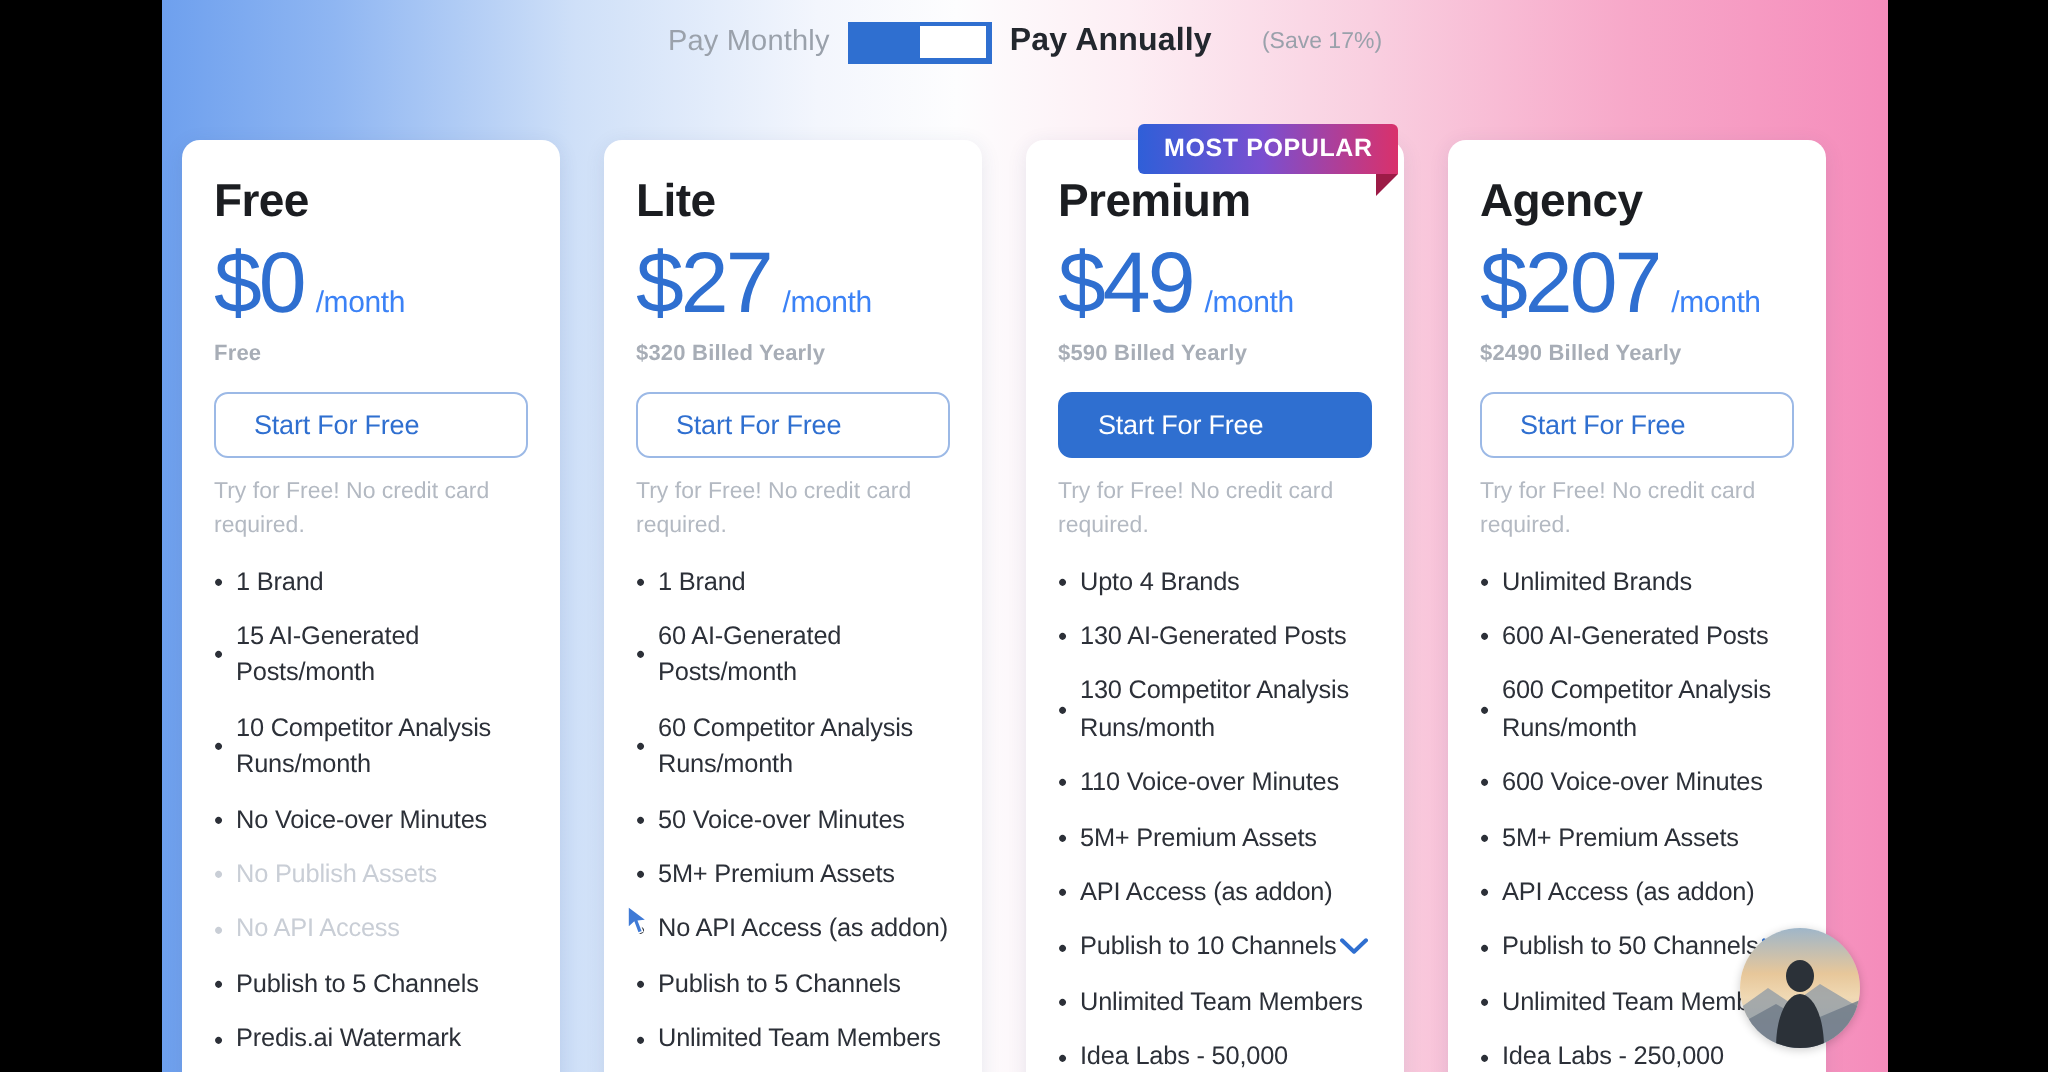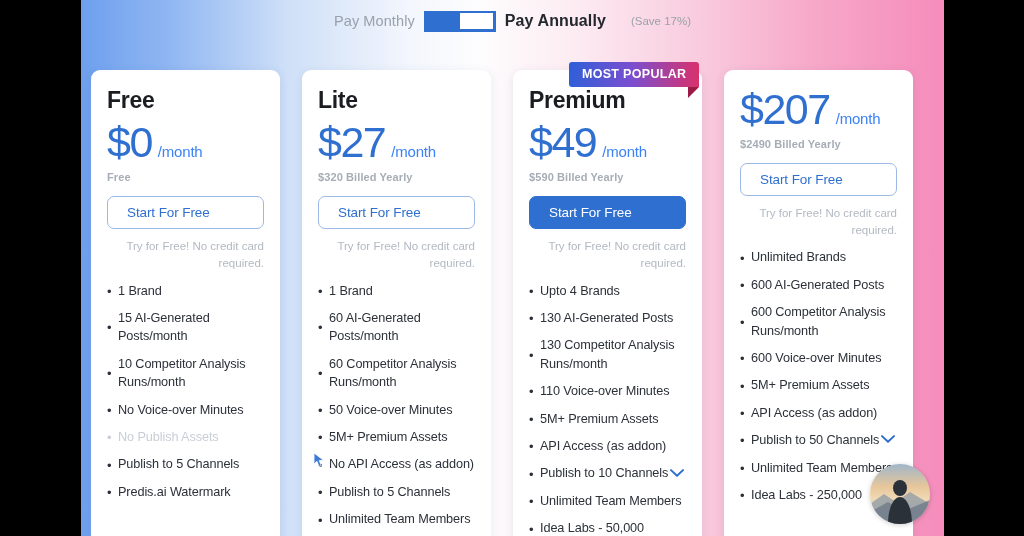--- a/index.html
+++ b/index.html
@@ -162,21 +162,20 @@
     border: 1px solid #2f6fd0;
     color: #ffffff;
   }
 
   .trial-note {
     font-size: 11.5px;
     color: #b3b9c2;
     line-height: 1.45;
     margin-top: 9px;
     margin-bottom: 10px;
-    text-align: right;
   }
 
   .features { list-style: none; }
   .features li {
     position: relative;
     font-size: 12.7px;
     color: #2c3038;
     line-height: 1.45;
     padding-left: 11px;
     margin-bottom: 9px;
@@ -290,20 +289,23 @@
               <span class="feat-inner">15 AI-Generated Posts/month</span>
             </li>
             <li class="">
               <span class="feat-inner">10 Competitor Analysis Runs/month</span>
             </li>
             <li class="">
               <span class="feat-inner">No Voice-over Minutes</span>
             </li>
             <li class="muted">
               <span class="feat-inner">No Publish Assets</span>
+            </li>
+            <li class="muted">
+              <span class="feat-inner">No API Access</span>
             </li>
             <li class="">
               <span class="feat-inner">Publish to 5 Channels</span>
             </li>
             <li class="">
               <span class="feat-inner">Predis.ai Watermark</span>
             </li>
           </ul>
         </div>
         <div class="card">
@@ -379,20 +381,21 @@
             </li>
             <li class="">
               <span class="feat-inner">Unlimited Team Members</span>
             </li>
             <li class="">
               <span class="feat-inner">Idea Labs - 50,000</span>
             </li>
           </ul>
         </div>
         <div class="card">
+          <div class="card-name">Agency</div>
           <div class="price-row">
             <span class="price-amount">$207</span>
             <span class="price-period">/month</span>
           </div>
           <div class="billed-note">$2490 Billed Yearly</div>
           <div class="cta cta-outline">Start For Free</div>
           <div class="trial-note">Try for Free! No credit card required.</div>
           <ul class="features">
             <li class="">
               <span class="feat-inner">Unlimited Brands</span>

